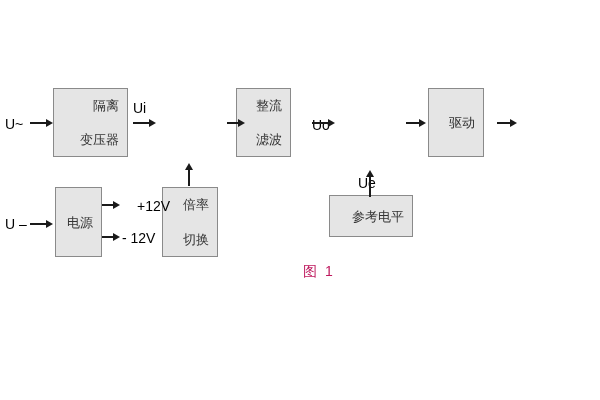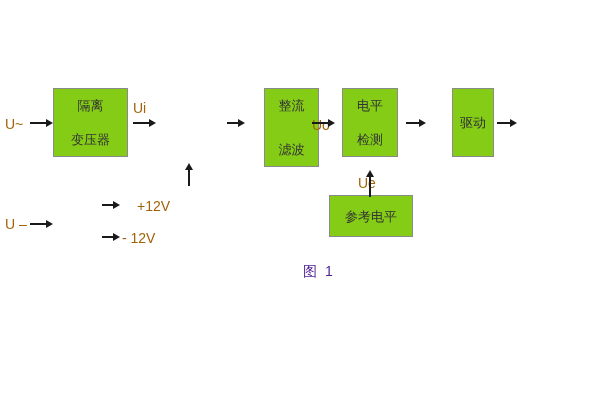--- a/index.html
+++ b/index.html
@@ -6,44 +6,44 @@
   #canvas{
     position:relative;
     width:600px;height:400px;
     background:#ffffff;
     font-family:"Liberation Sans","DejaVu Sans",sans-serif;
     overflow:hidden;
   }
   .box{
     position:absolute;
     border:1.5px solid #8a8a8a;
-    background:#84cc16;
+    background:#e5e5e5;
     box-sizing:border-box;
     display:flex;
     flex-direction:column;
-    align-items:center;
+    align-items:flex-end;
     justify-content:space-between;
-    padding:10px 20px;
+    padding:10px 8px;
     color:#333333;
     font-size:13px;
     line-height:1;
     text-align:center;
   }
   .box.single{justify-content:center;}
   .box span{display:block;white-space:nowrap;}
   .sig{
     position:absolute;
-    color:#a16207;
+    color:#000000;
     font-size:14px;
     line-height:1;
     white-space:nowrap;
   }
   .caption{
     position:absolute;
-    color:#4c1d95;
+    color:#be185d;
     font-size:14px;
     line-height:1;
     letter-spacing:2px;
   }
   
   .arr-r{
     position:absolute;
     height:1.5px;
     background:#1a1a1a;
   }
@@ -78,36 +78,39 @@
 <body>
 
 <div id="canvas">
 
   <div class="box" style="left:53px;top:88px;width:75px;height:69px">
     <span>隔离</span>
     <span>变压器</span>
   </div>
 
 
-  <div class="box" style="left:264px;top:88px;width:55px;height:79px">
+  <div class="box" style="left:236px;top:88px;width:55px;height:69px">
     <span>整流</span>
     <span>滤波</span>
   </div>
 
-  <div class="box" style="left:342px;top:88px;width:56px;height:69px">
-    <span>电平</span>
-    <span>检测</span>
-  </div>
 
-  <div class="box single" style="left:452px;top:88px;width:36px;height:69px">
+  <div class="box single" style="left:428px;top:88px;width:56px;height:69px">
     <span>驱动</span>
   </div>
 
 
+  <div class="box single" style="left:55px;top:187px;width:47px;height:70px">
+    <span>电源</span>
+  </div>
 
+  <div class="box" style="left:162px;top:187px;width:56px;height:70px">
+    <span>倍率</span>
+    <span>切换</span>
+  </div>
 
   <div class="box single" style="left:329px;top:195px;width:84px;height:42px">
     <span>参考电平</span>
   </div>
 
   <span class="sig" style="left:5px;top:117px">U~</span>
   <span class="sig" style="left:5px;top:217px">U –</span>
   <span class="sig" style="left:133px;top:101px">Ui</span>
   <span class="sig" style="left:312px;top:118px">Uo</span>
   <span class="sig" style="left:358px;top:176px">Ue</span>

